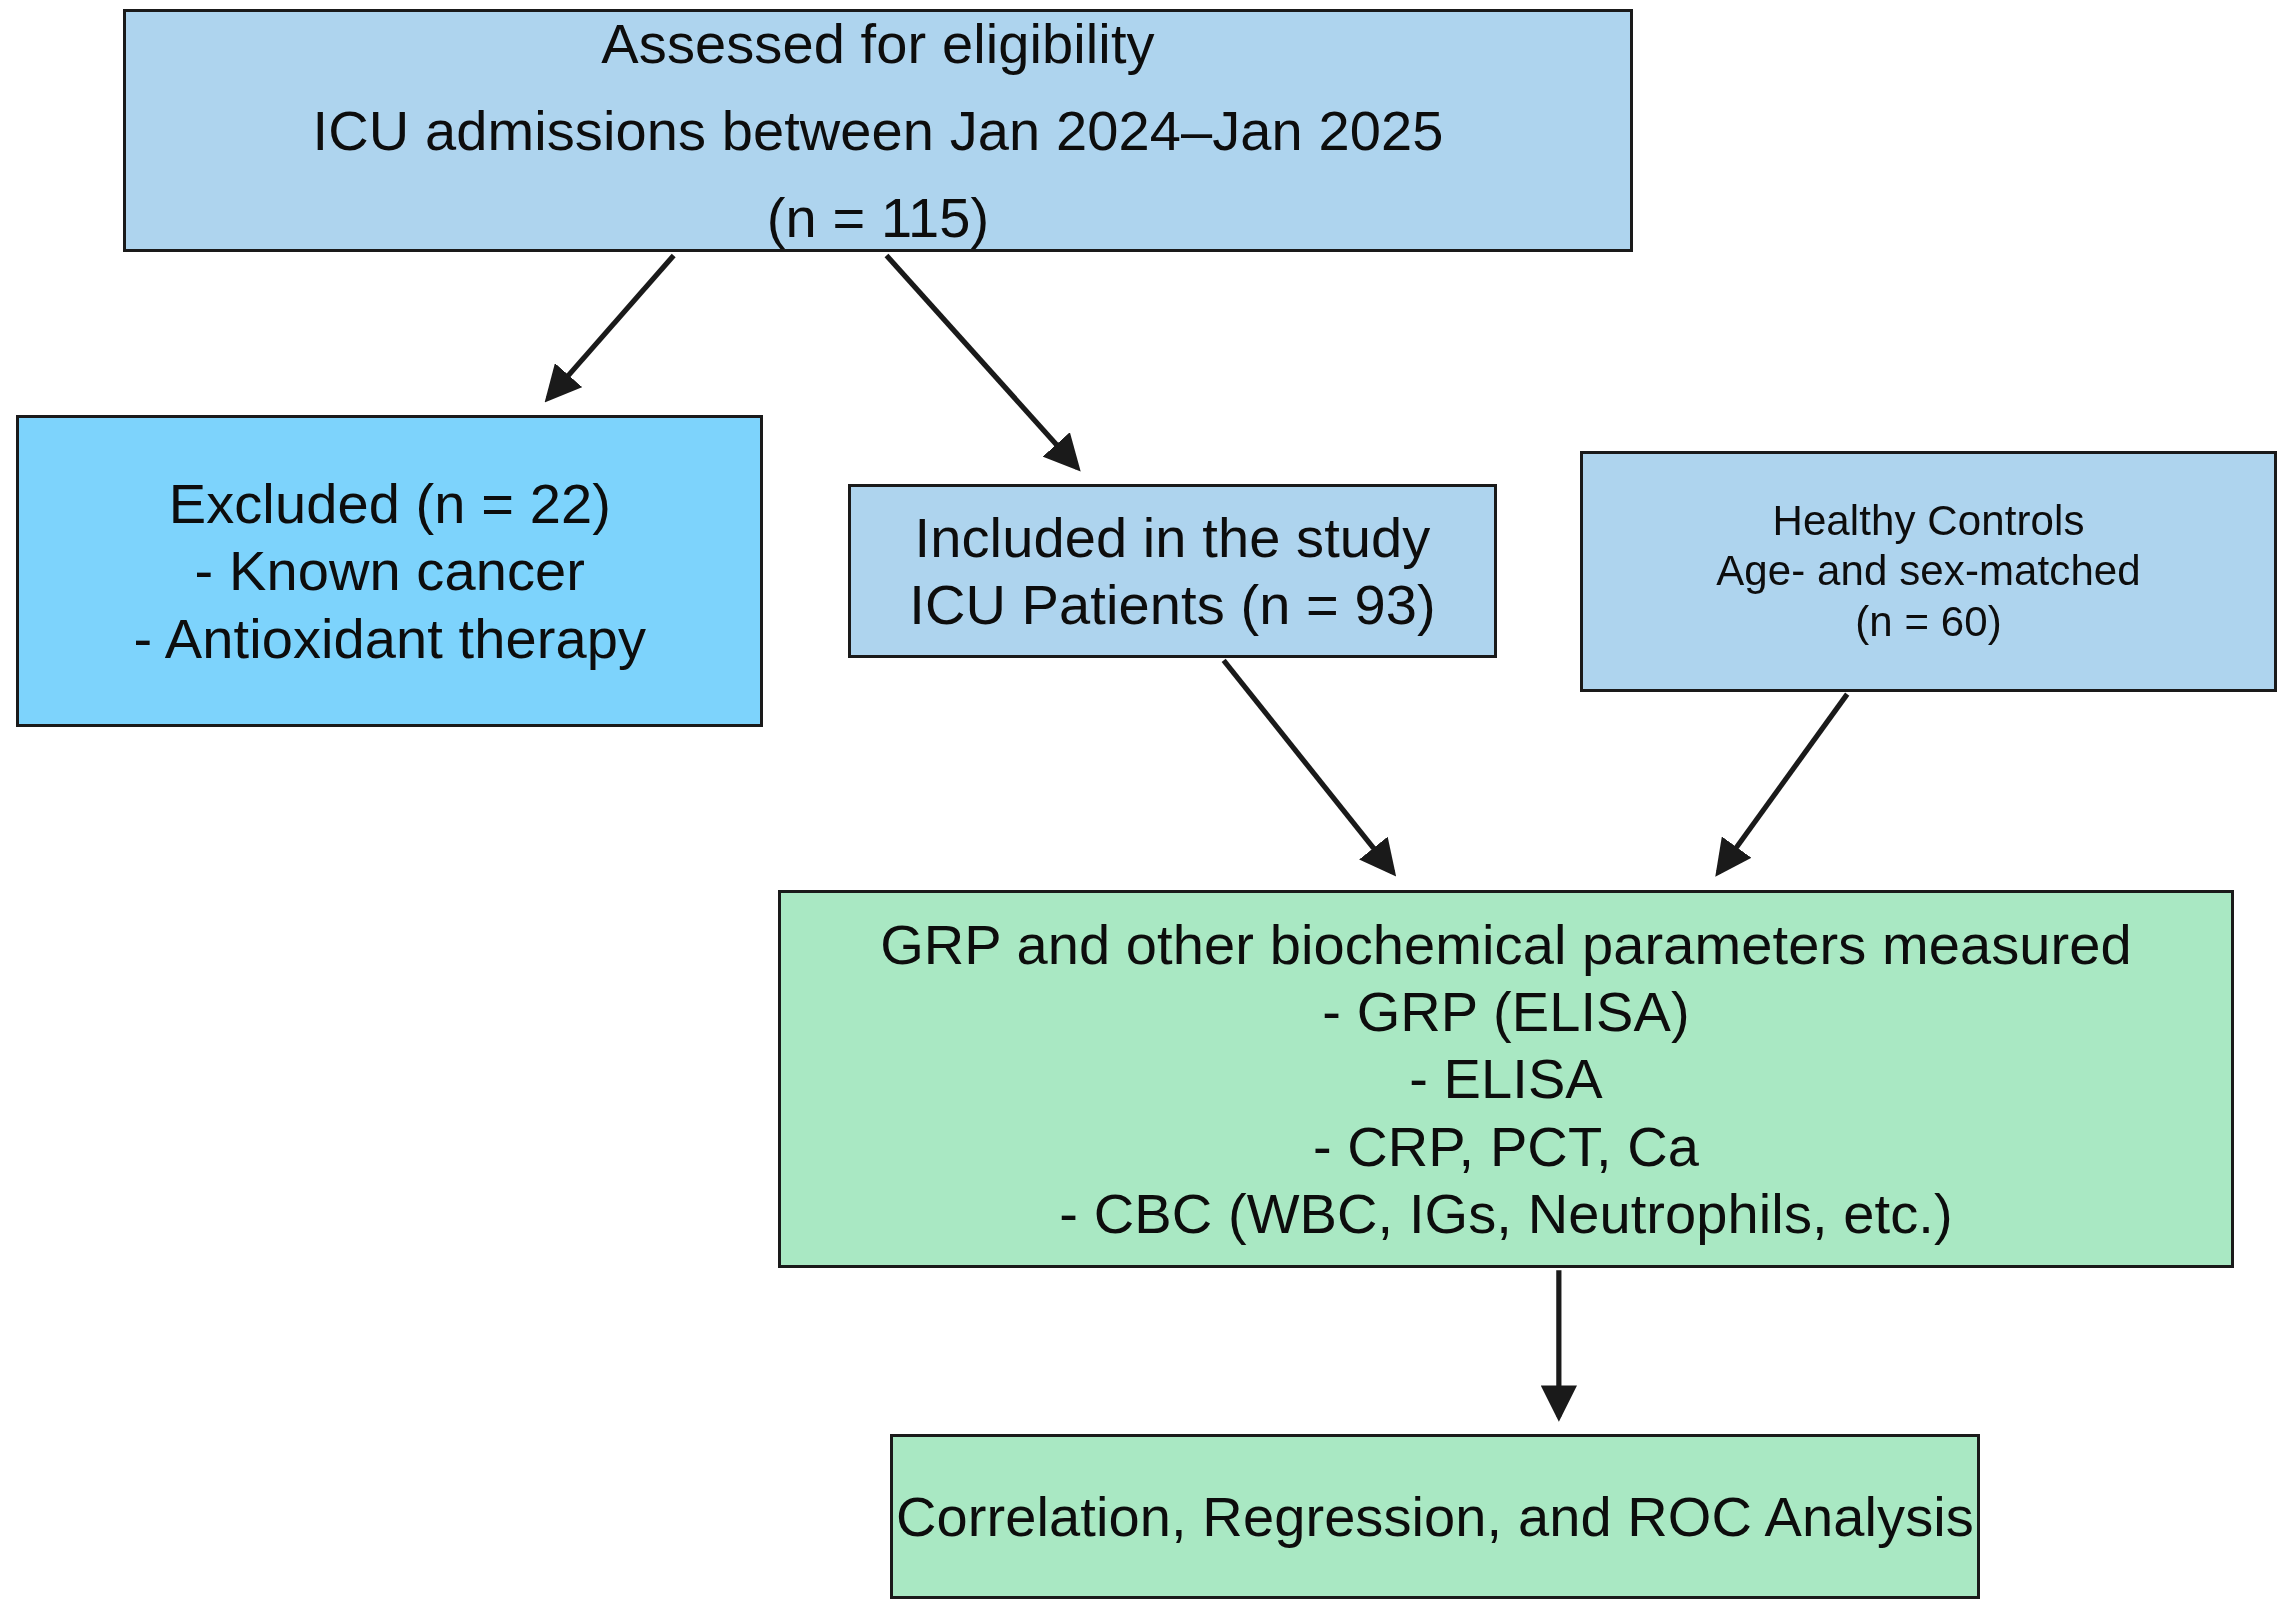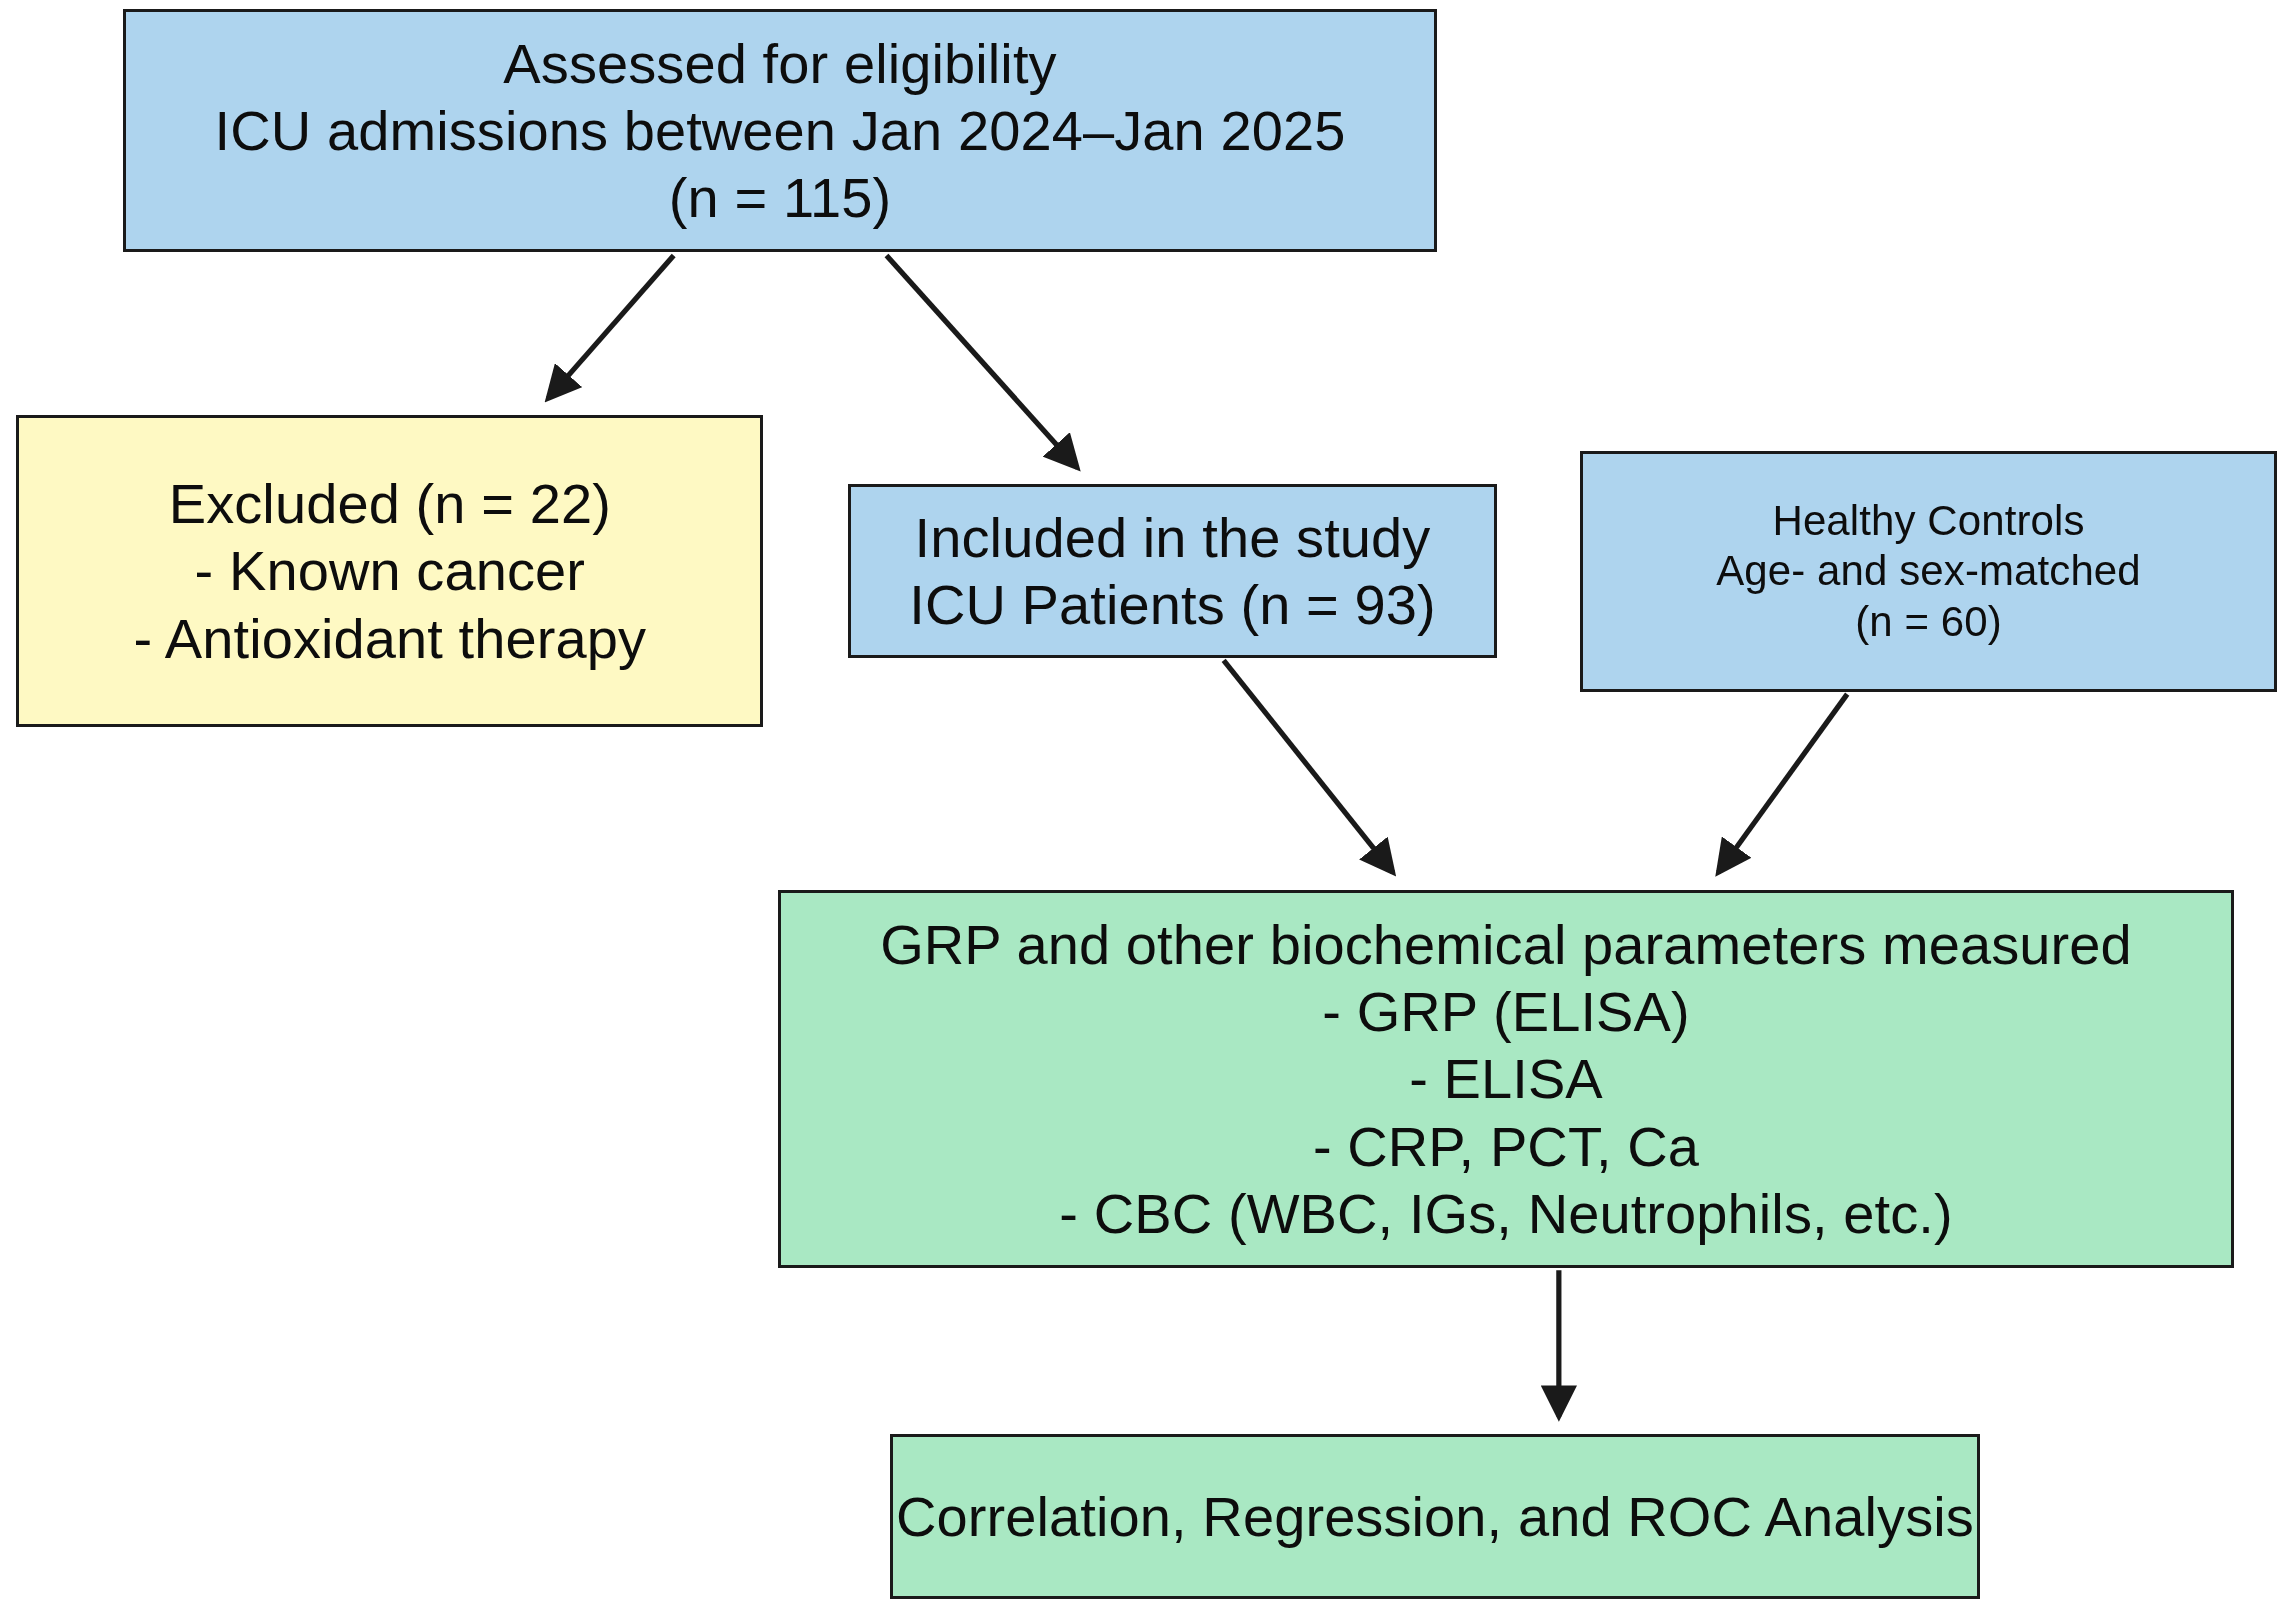--- a/index.html
+++ b/index.html
@@ -33,25 +33,25 @@
     align-items: center;
     justify-content: center;
     text-align: center;
     color: #0d0d0d;
     line-height: 1.20;
     letter-spacing: 0.1px;
     font-weight: 400;
   }
   .node .line { display: block; white-space: nowrap; }
   .blue  { background: #aed4ee; }
-  .pink  { background: #fef9c3; }
+  .pink  { background: #7dd3fc; }
   .green { background: #a9e8c3; }
 
   
-  #node-assessed      { left:123px;  top:9px;   width:1314px; height:243px; font-size:56px; }
+  #node-assessed      { left:123px;  top:9px;   width:1510px; height:243px; font-size:56px;gap:20px; }
   #node-excluded      { left:16.3px;   top:415px;  width:747px; height:312px; font-size:56px; }
   #node-included      { left:848px; top:484px;  width:649px;  height:174px; font-size:56px; }
   #node-controls      { left:1580px; top:451px;  width:697px; height:241px; font-size:42px; }
   #node-measurements  { left:778px; top:890px; width:1456px; height:378px; font-size:56px; }
   #node-analysis      { left:890px; top:1434px; width:1090px; height:165px; font-size:56px; }
 </style>
 </head>
 <body>
 
 <div id="canvas">

